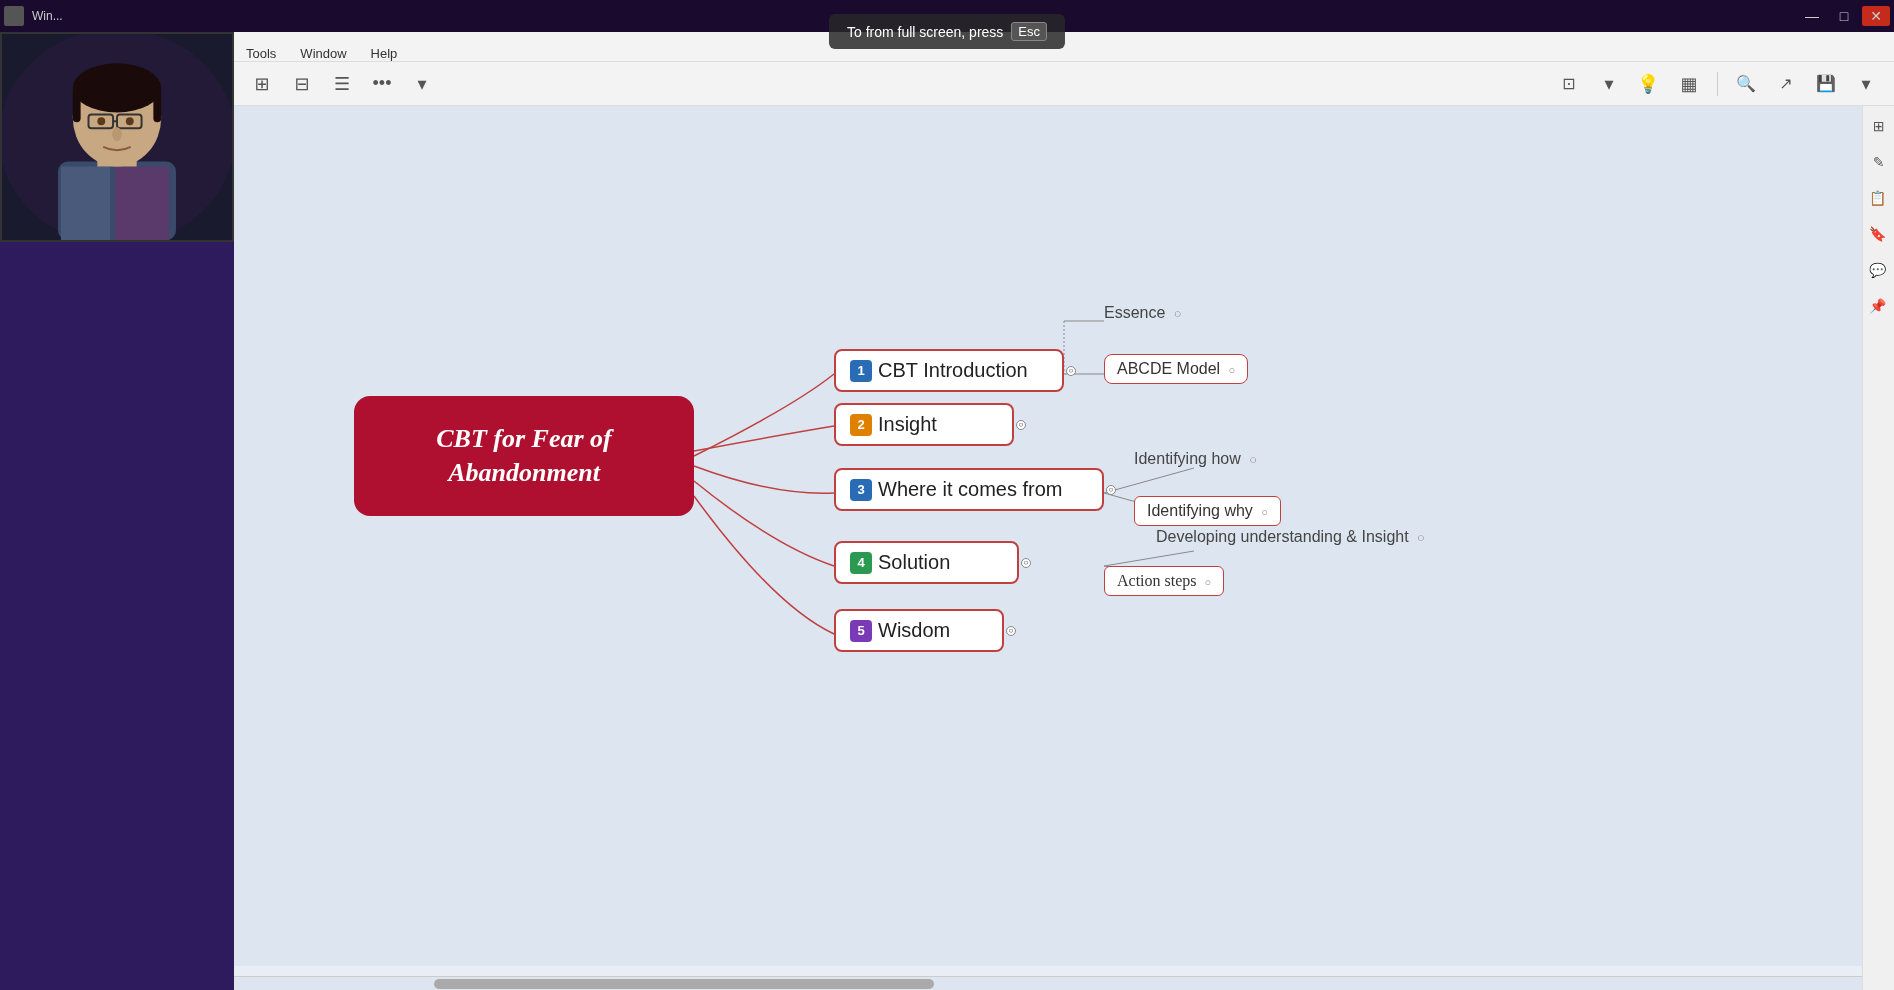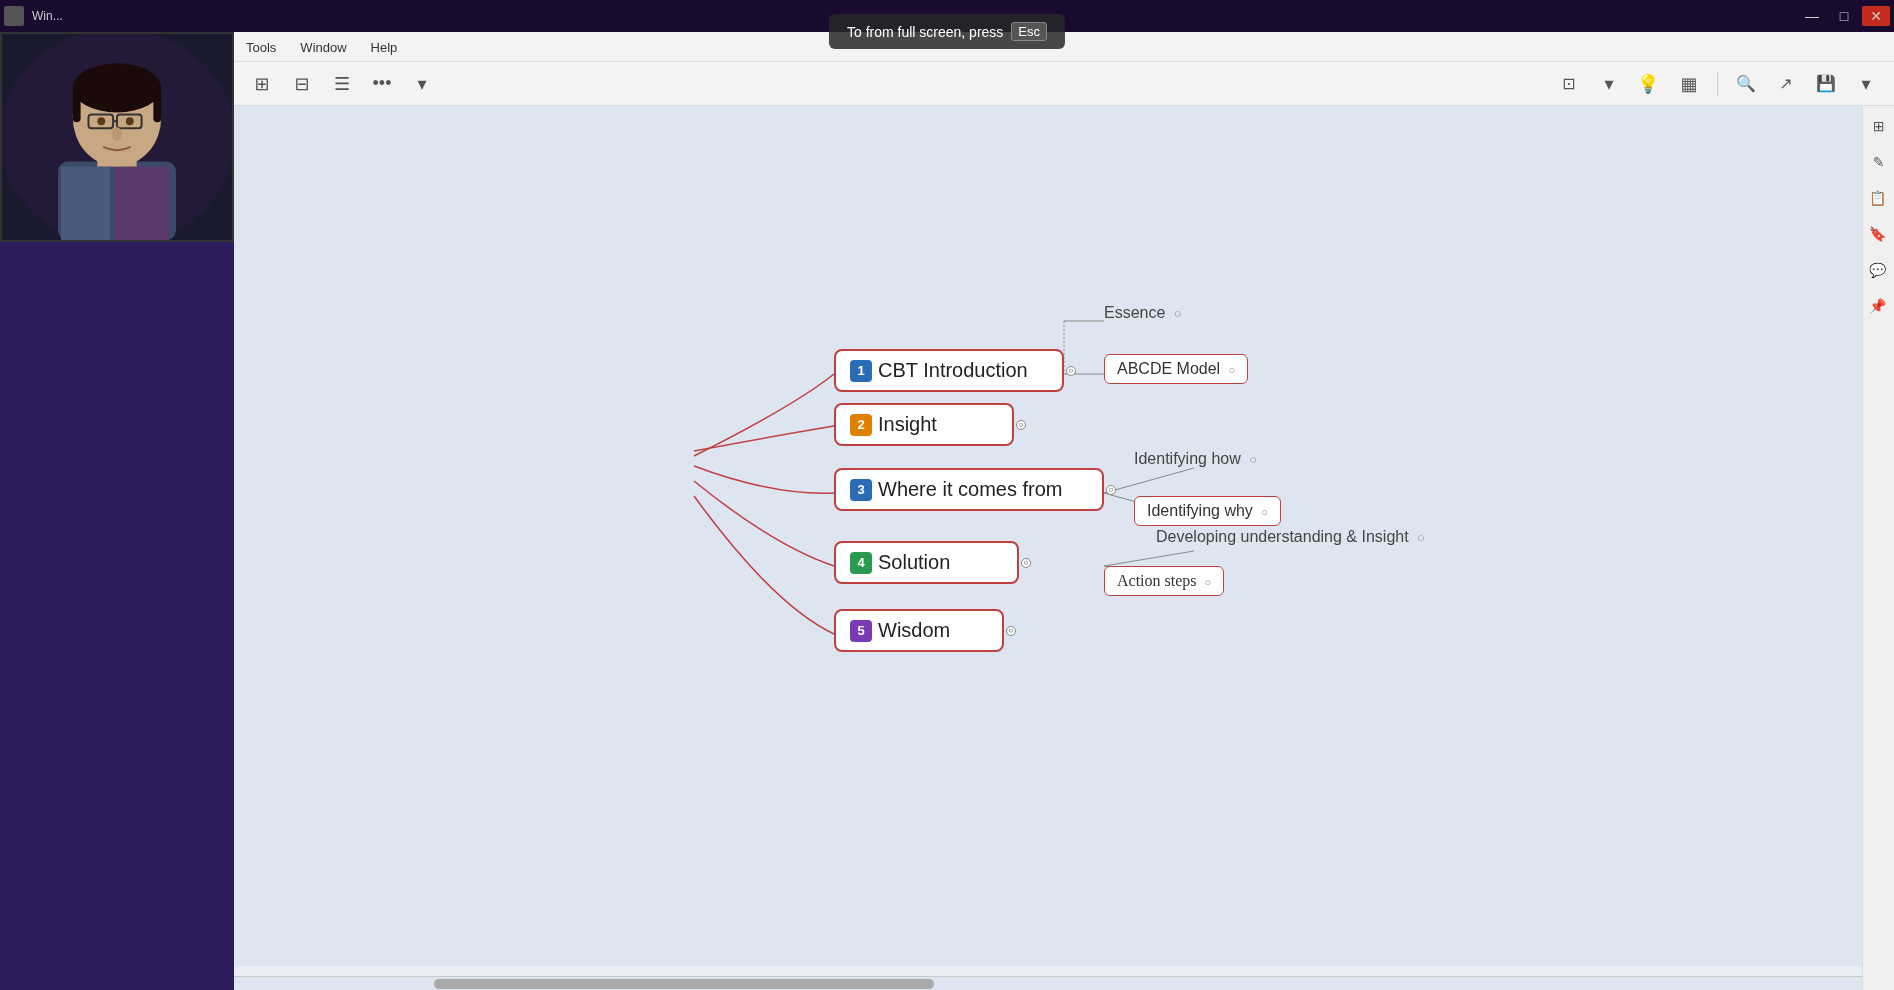--- a/index.html
+++ b/index.html
@@ -50,22 +50,22 @@
     .title-bar-btn.close { background: #c42b1c; border-radius: 2px; }
 
     
     .menu-bar {
       position: absolute;
       top: 32px; left: 234px; right: 0;
       height: 30px;
       background: #f3f3f3;
       border-bottom: 1px solid #ddd;
       display: flex;
-      align-items: flex-end;
-      padding: 4px 8px;
+      align-items: flex-start;
+      padding: 12px 8px;
       gap: 16px;
       z-index: 100;
     }
     .menu-item {
       font-size: 13px;
       color: #333;
       cursor: pointer;
       padding: 2px 4px;
     }
 
@@ -409,20 +409,23 @@
 
     <line x1="870" y1="387" x2="960" y2="362" stroke="#888" stroke-width="1"></line>
 
     <line x1="870" y1="387" x2="960" y2="412" stroke="#888" stroke-width="1"></line>
 
     <line x1="870" y1="460" x2="960" y2="445" stroke="#888" stroke-width="1"></line>
 
     <line x1="870" y1="460" x2="960" y2="475" stroke="#888" stroke-width="1"></line>
   </svg>
 
+  <div class="central-node" style="top:290px; left:120px;">
+    <div class="central-node-text">CBT for Fear of<br>Abandonment</div>
+  </div>
 
   <div class="branch-node" style="top:243px; left:600px; width:230px;">
     <span class="node-badge badge-blue">1</span>
     <span>CBT Introduction</span>
     <span class="expand-dot" style="right:-14px; top:50%; transform:translateY(-50%);">○</span>
   </div>
 
   <div class="branch-node" style="top:297px; left:600px; width:180px;">
     <span class="node-badge badge-orange">2</span>
     <span>Insight</span>
@@ -445,21 +448,21 @@
     <span class="node-badge badge-purple">5</span>
     <span>Wisdom</span>
     <span class="expand-dot" style="right:-14px; top:50%; transform:translateY(-50%);">○</span>
   </div>
 
   <div class="text-label" style="top:198px; left:870px;">
     <span>Essence</span>
     <span style="color:#888; font-size:13px; margin-left:4px;">○</span>
   </div>
 
-  <div class="leaf-node" style="top:248px; left:870px;">
+  <div class="leaf-node" style="top:248px; left:870px;border-radius:8px;">
     <span>ABCDE Model</span>
     <span style="color:#888; font-size:11px; margin-left:4px;">○</span>
   </div>
 
   <div class="text-label" style="top:344px; left:900px;">
     <span>Identifying how</span>
     <span style="color:#888; font-size:13px; margin-left:4px;">○</span>
   </div>
 
   <div class="leaf-node" style="top:390px; left:900px;">

